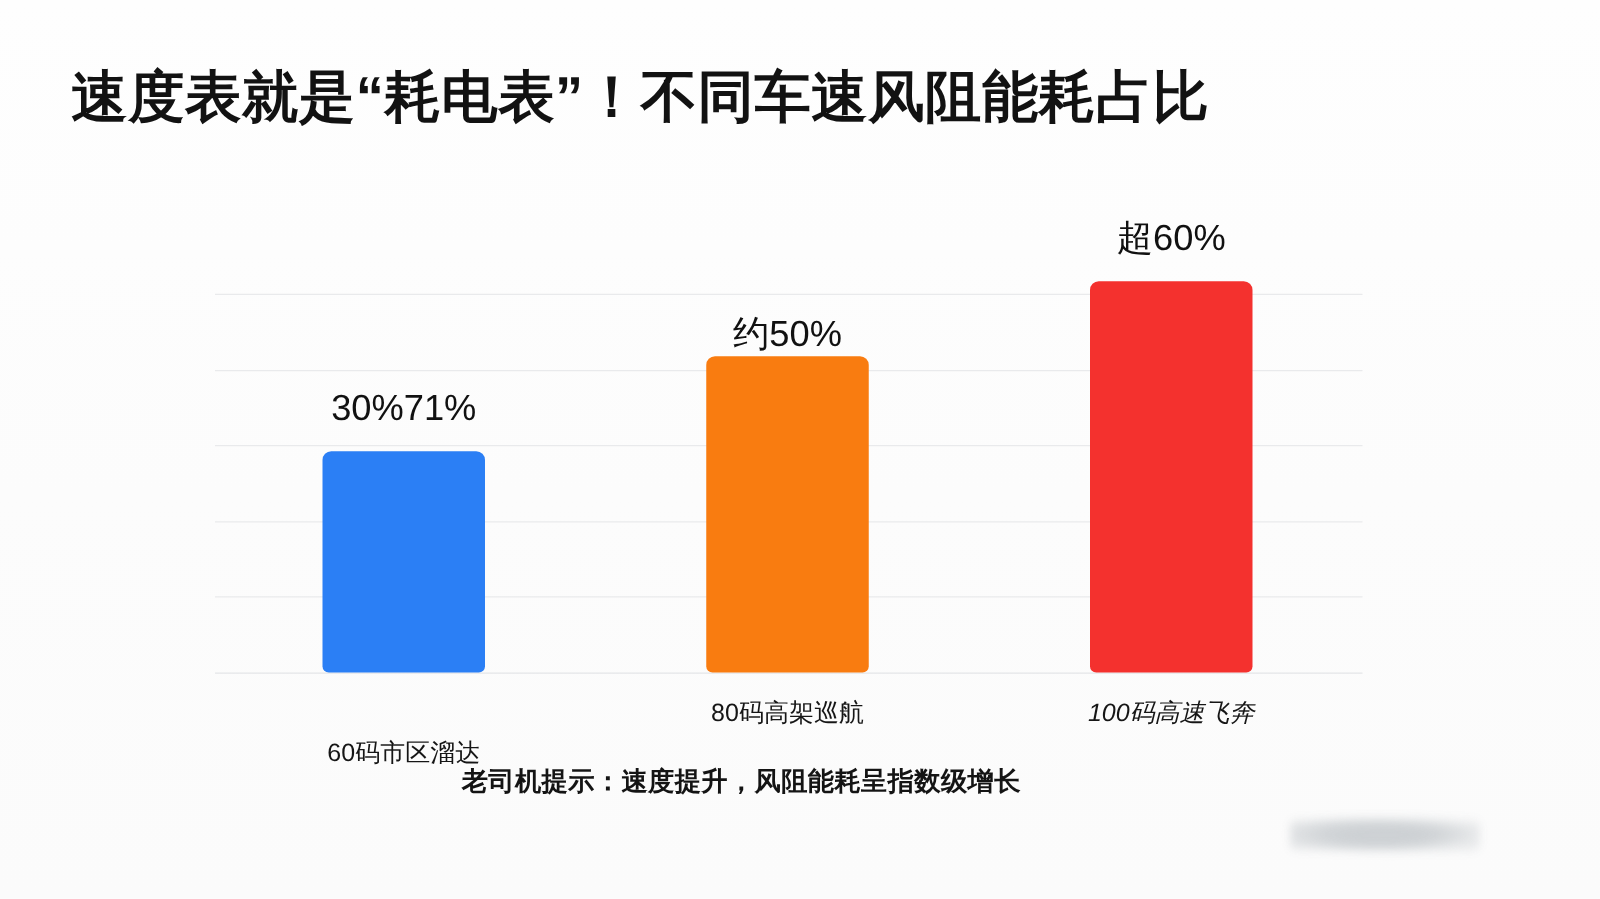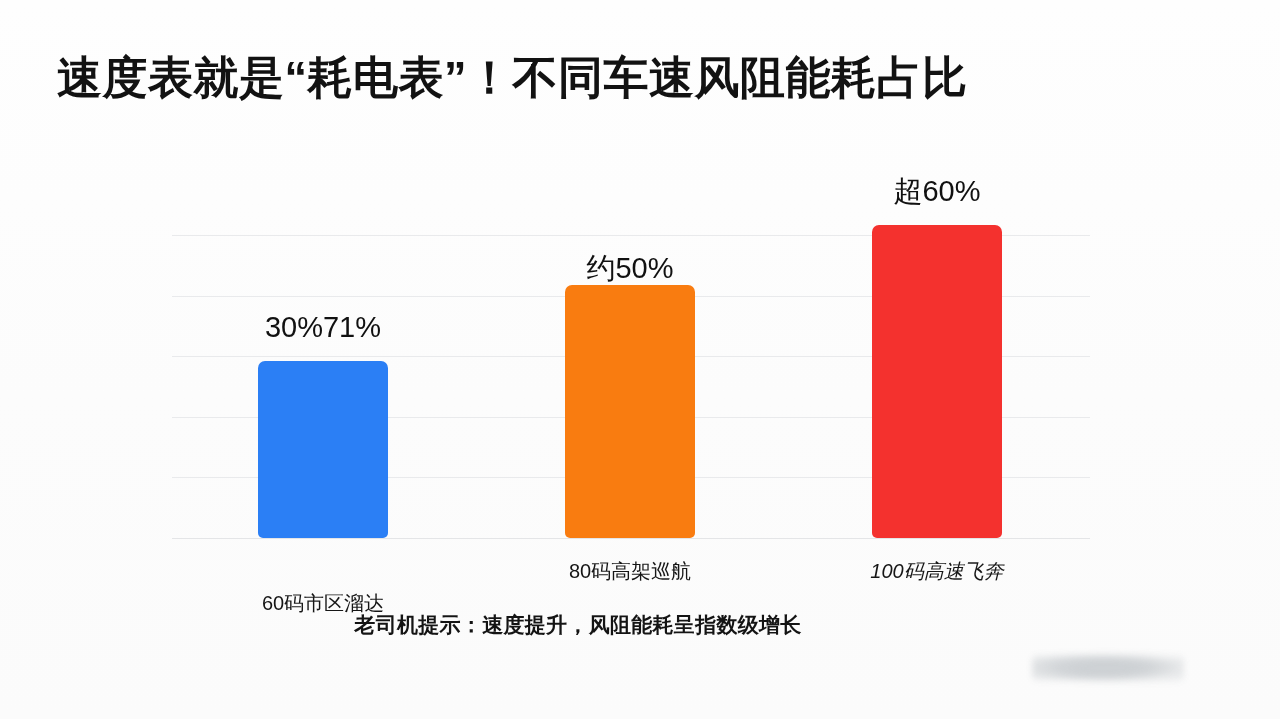--- a/index.html
+++ b/index.html
@@ -101,21 +101,21 @@
     color: #161616;
     line-height: 1;
     white-space: nowrap;
     transform: translateX(-50%);
   }
 
   
   .caption {
     position: absolute;
     top: 611px;
-    left: 0;
+    left: 15px;
     width: 1156px;
     text-align: center;
     font-size: 21px;
     font-weight: 700;
     color: #141414;
     letter-spacing: 0.3px;
   }
 
   
   .watermark {

